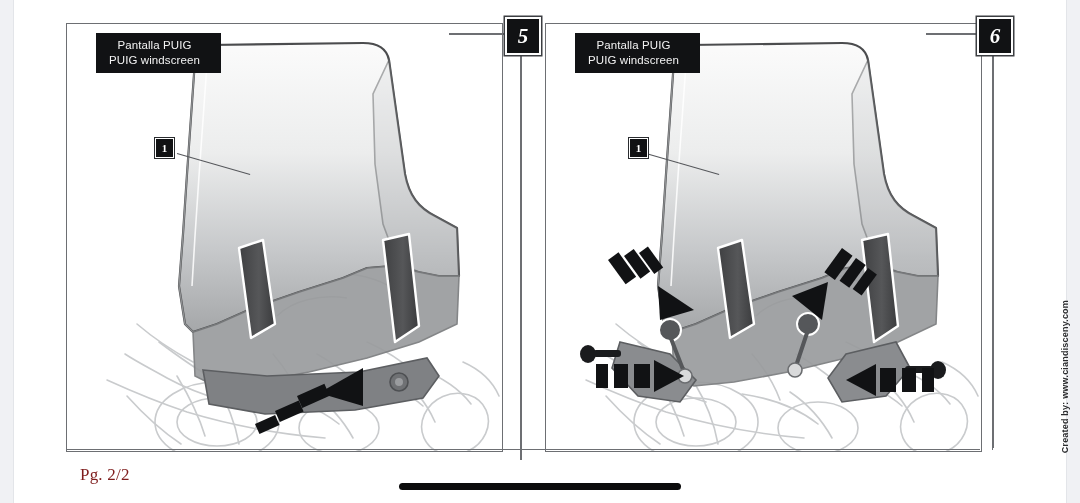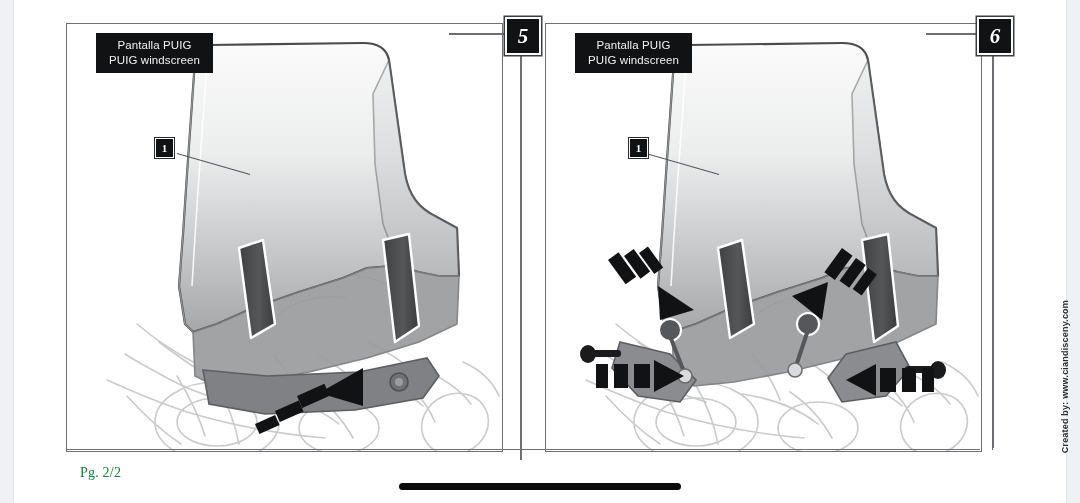--- a/index.html
+++ b/index.html
@@ -46,21 +46,21 @@
   #badge-5{ left:491px; top:17px; }
   #badge-6{ left:963px; top:17px; }
   .badge-lead-h{position:absolute;height:1.6px;background:#6d6f73;z-index:5;}
   .badge-lead-v{position:absolute;width:1.6px;background:#6d6f73;z-index:5;}
 
   
   .caption-label{
     position:absolute;
     background:#111214;
     color:#f2f2f2;
-    padding:5px 13px 6px 13px;
+    padding:5px 21px 6px 13px;
     z-index:7;
     text-align:center;
     line-height:1.28;
     font-size:11.5px;
     letter-spacing:.1px;
     white-space:nowrap;
   }
   .caption-label span{display:block;}
 
   
@@ -78,21 +78,21 @@
   .callout-line{position:absolute;height:1.2px;background:#55575b;transform-origin:0 50%;z-index:7;}
 
   
   .art{position:absolute;inset:0;}
   .art svg{display:block;width:100%;height:100%;}
 
   
   .pg-label{
     position:absolute;
     left:66px;top:465px;
-    font-size:14px;color:#15803d;
+    font-size:17px;color:#7f1d1d;
     font-family:"Liberation Serif", serif;
     letter-spacing:.2px;
   }
   .created-by{
     position:absolute;
     right:6px; top:300px;
     font-size:9px;
     font-weight:700;
     color:#2b2c2e;
     transform:rotate(-90deg);

